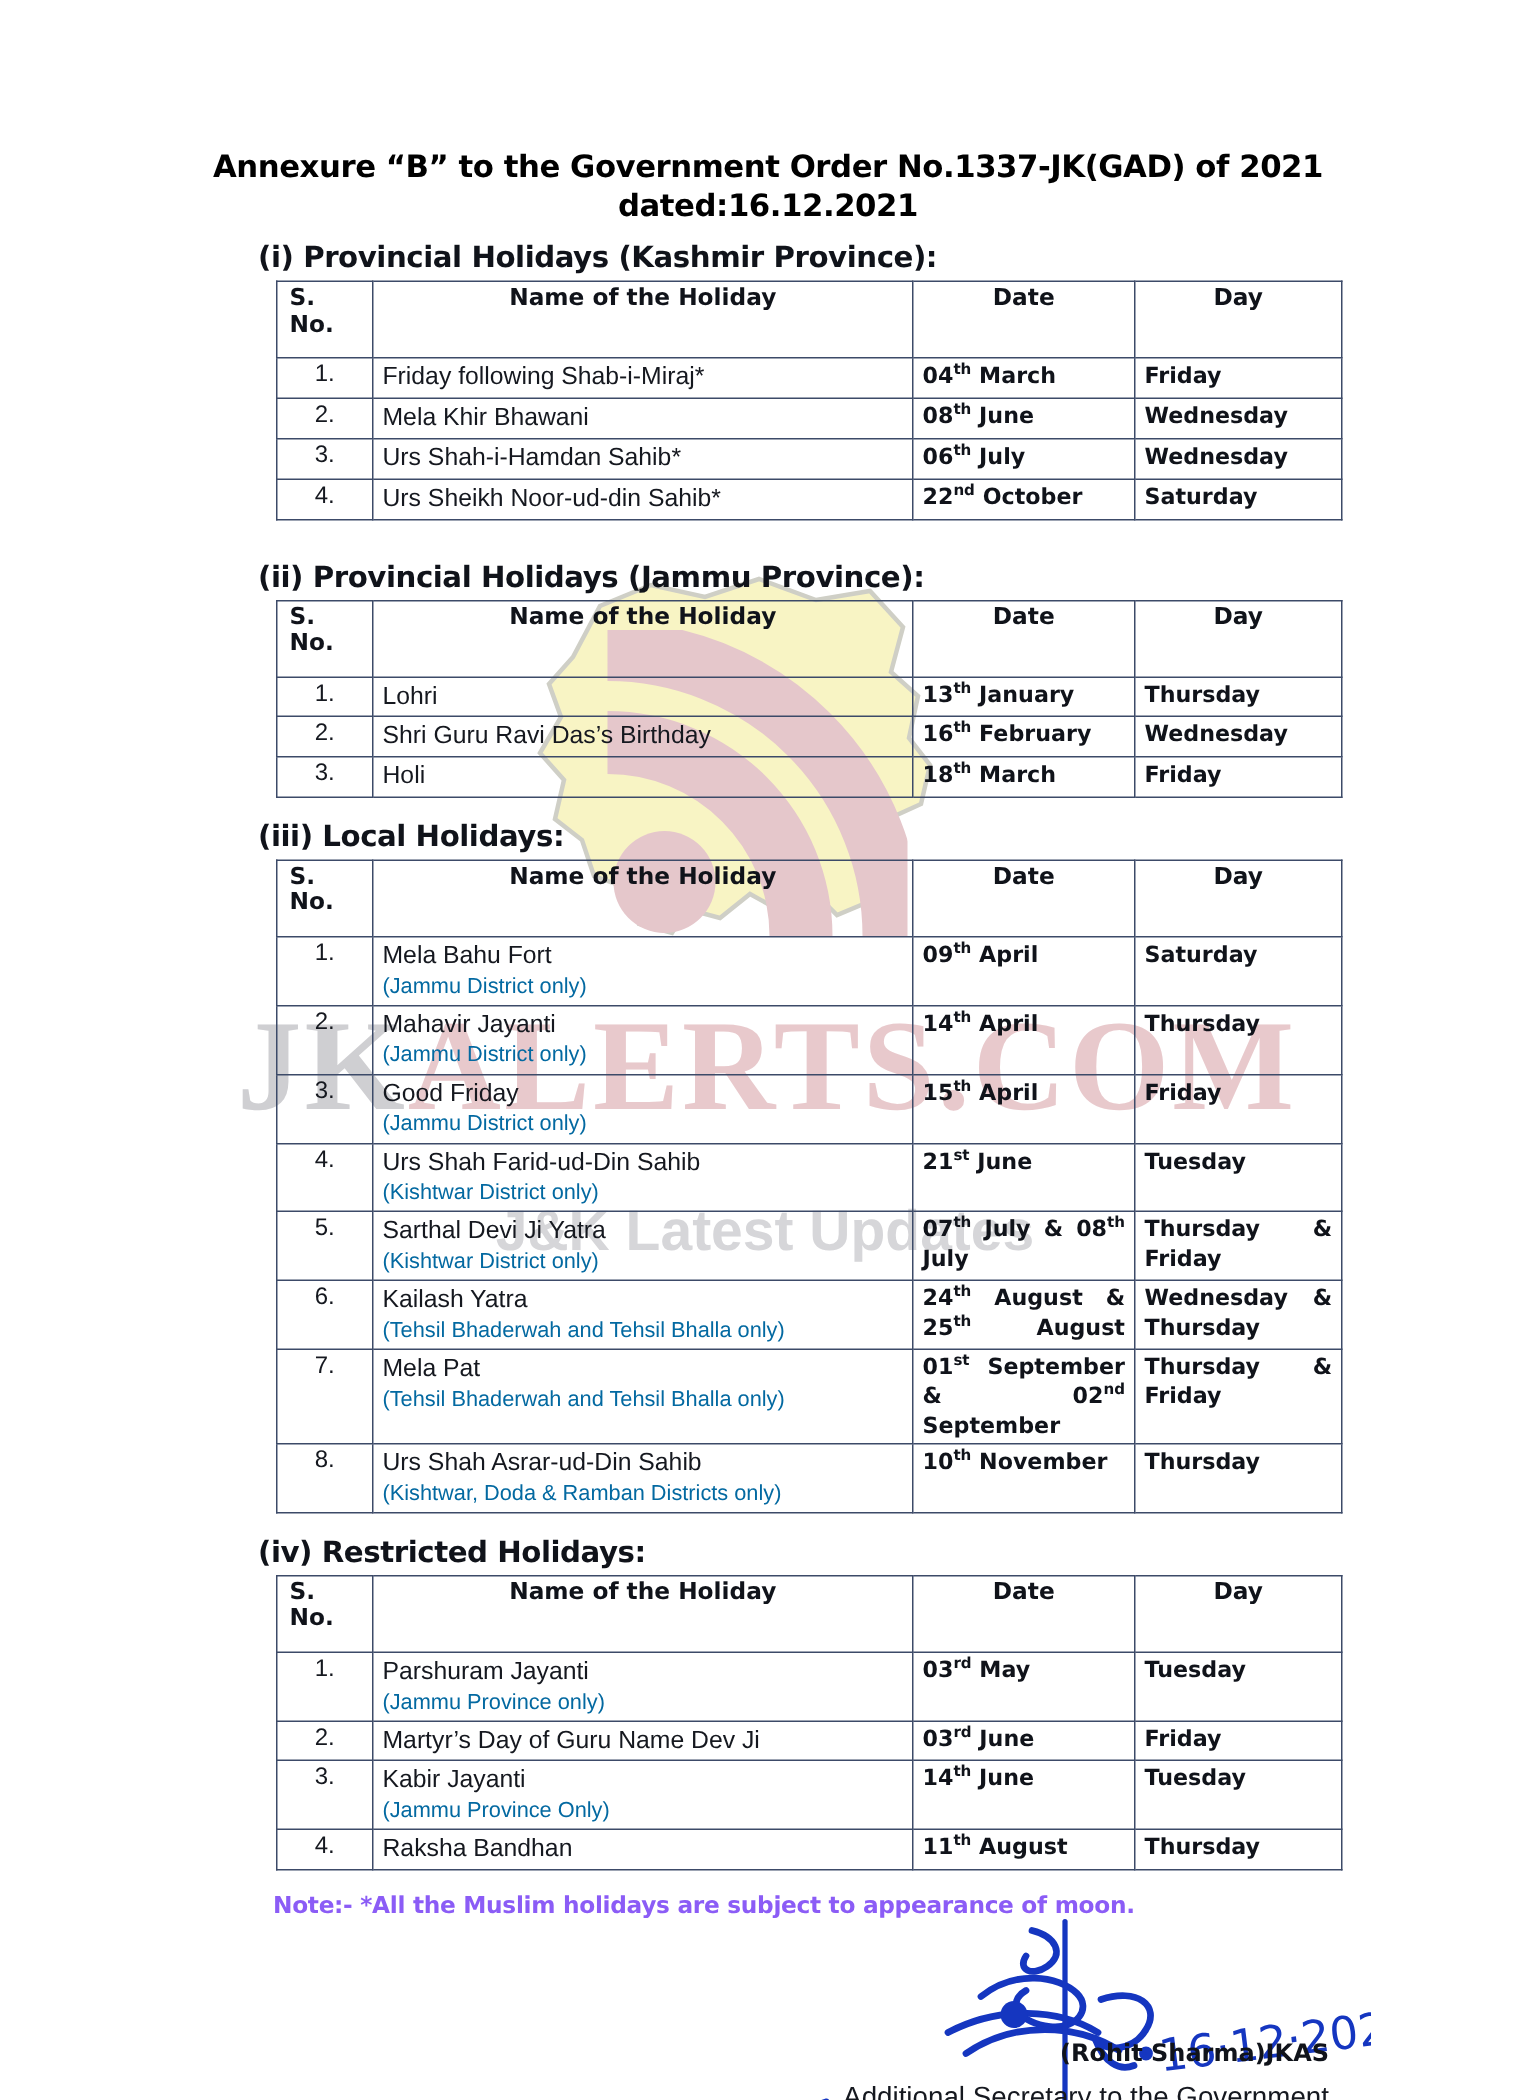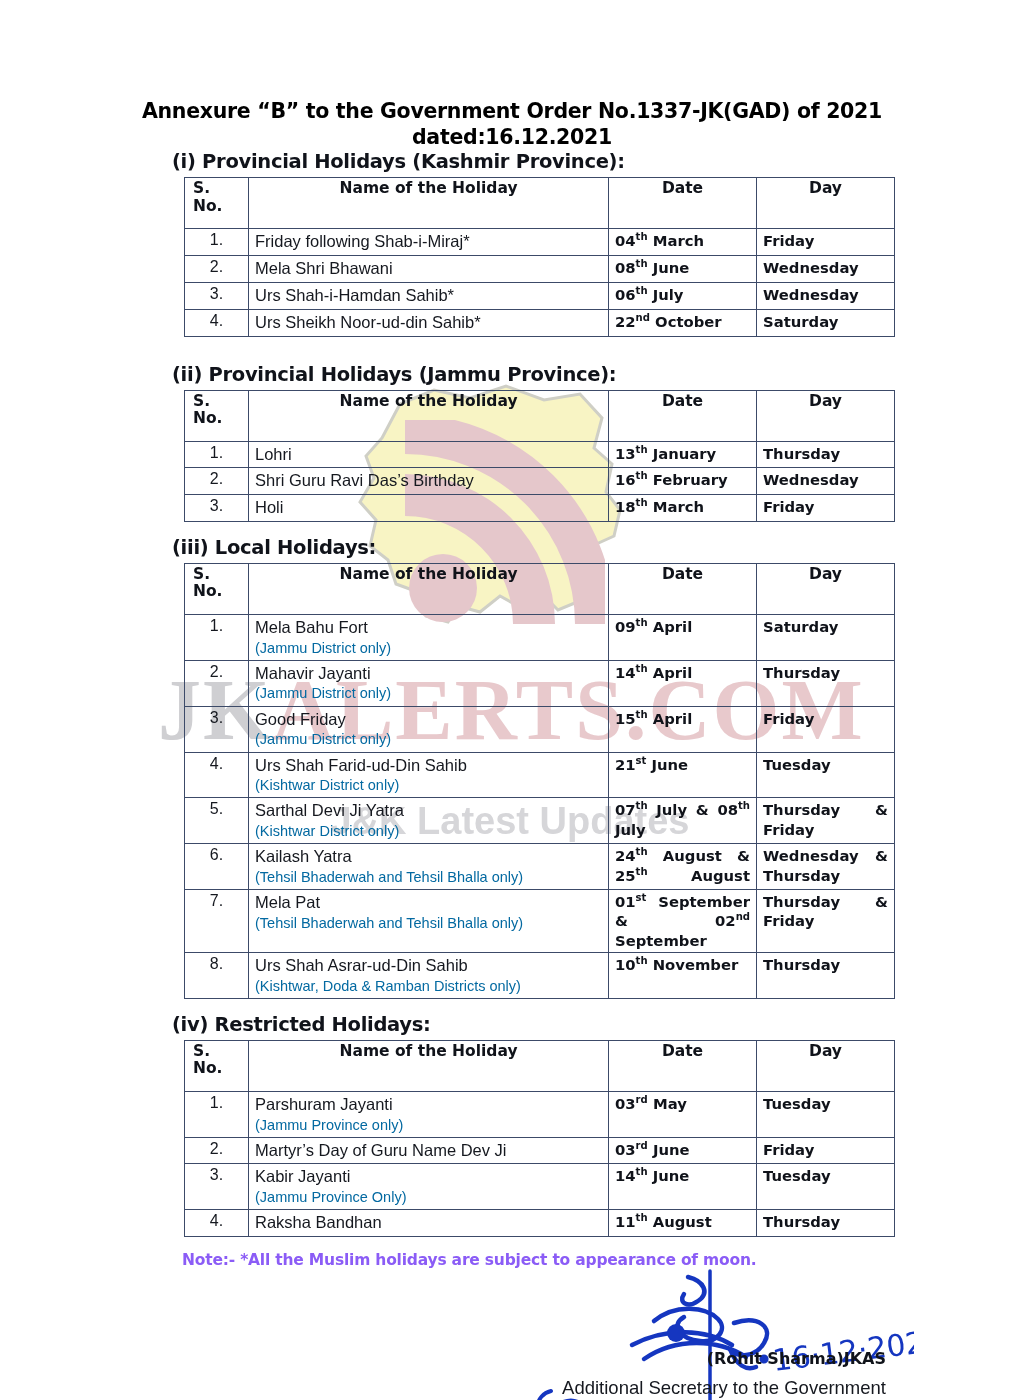--- a/index.html
+++ b/index.html
@@ -209,21 +209,21 @@
 </div>
 
 <div id="page">
 
   <div class="doc-title">
     <span class="line1">Annexure “B” to the Government Order No.1337-JK(GAD) of 2021</span>
     <span class="line2">dated:16.12.2021</span>
   </div>
 
   <div id="sections-host">
-      <div class="section-heading" style="margin-top: 0; margin-bottom: 4px;">(i) Provincial Holidays (Kashmir Province):</div>
+      <div class="section-heading" style="margin-top: 10px; margin-bottom: 4px;">(i) Provincial Holidays (Kashmir Province):</div>
       <table class="holiday-table">
         <colgroup>
           <col class="col-sno">
           <col class="col-name">
           <col class="col-date">
           <col class="col-day">
         </colgroup>
         <thead>
           <tr>
             <th class="hdr c-sno">S.<br>No.</th>
@@ -234,21 +234,21 @@
         </thead>
         <tbody>
           <tr>
             <td class="cell-sno">1.</td>
             <td class="cell-name">Friday following Shab-i-Miraj*</td>
             <td class="cell-date">04<sup>th</sup> March</td>
             <td class="cell-day">Friday</td>
           </tr>
           <tr>
             <td class="cell-sno">2.</td>
-            <td class="cell-name">Mela Shri Bhawani</td>
+            <td class="cell-name">Mela Khir Bhawani</td>
             <td class="cell-date">08<sup>th</sup> June</td>
             <td class="cell-day">Wednesday</td>
           </tr>
           <tr>
             <td class="cell-sno">3.</td>
             <td class="cell-name">Urs Shah-i-Hamdan Sahib*</td>
             <td class="cell-date">06<sup>th</sup> July</td>
             <td class="cell-day">Wednesday</td>
           </tr>
           <tr>

